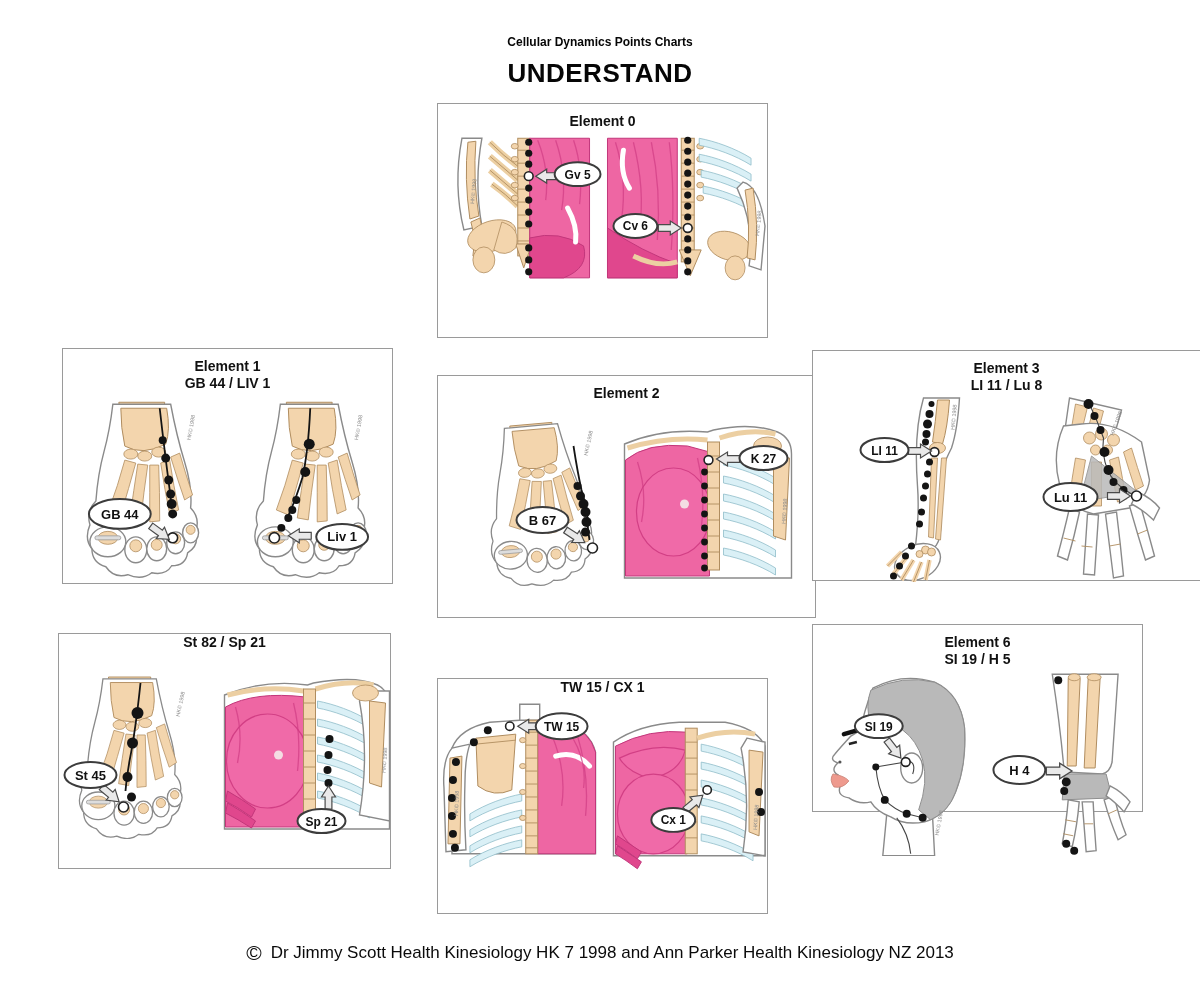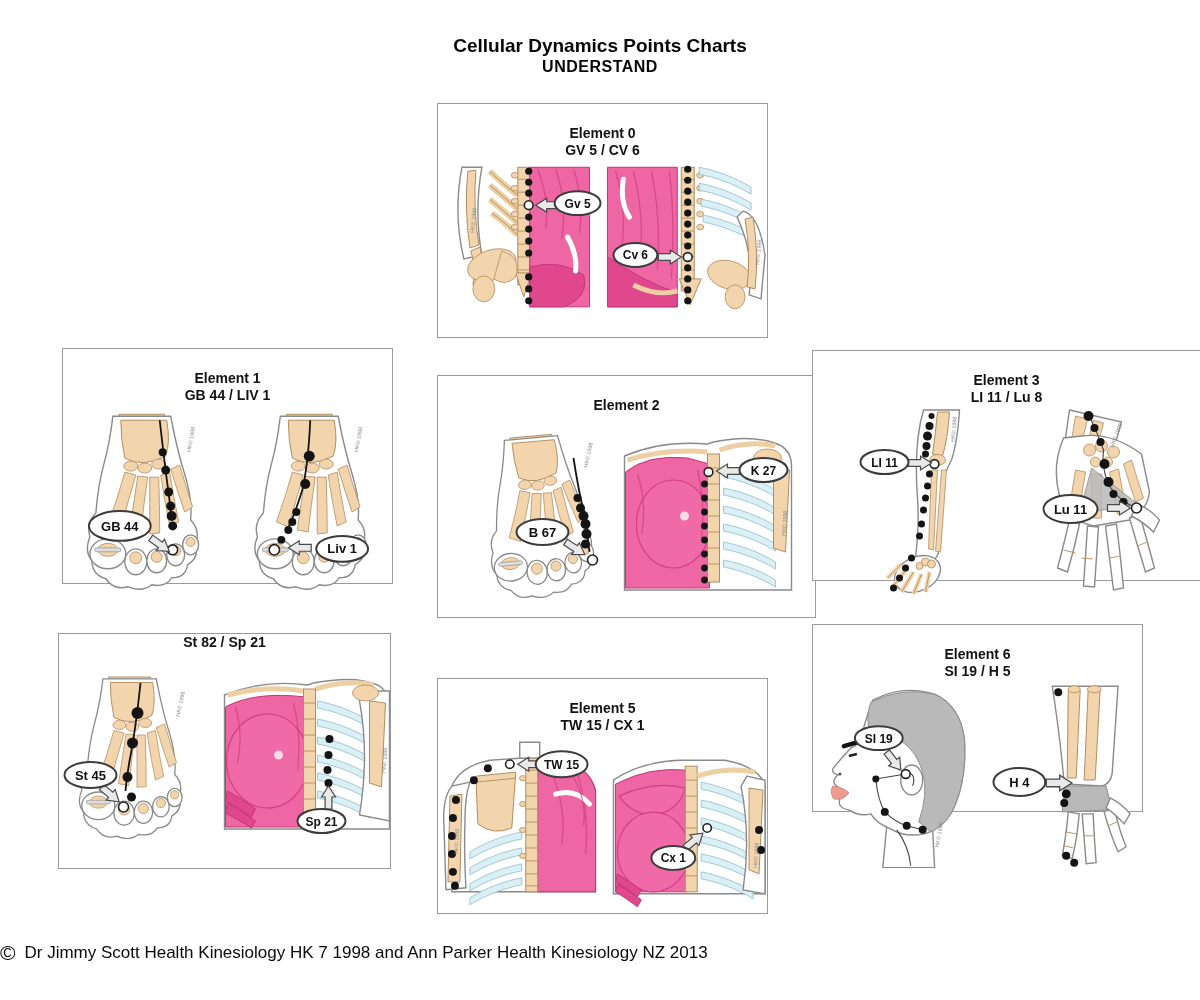--- a/index.html
+++ b/index.html
@@ -1,28 +1,28 @@
 <!DOCTYPE html>
 <html><head>
 <meta charset="utf-8">
 <style>
   html,body { margin:0; padding:0; }
   body {
     width:1200px; height:1000px; position:relative; background:#ffffff;
     font-family:"Liberation Sans", sans-serif; overflow:hidden;
   }
   .hdr-title { position:absolute; top:35px; left:0; width:100%; text-align:center;
-    font-size:19px; font-weight:bold; color:#060606; }
+    font-size:12px; font-weight:bold; color:#060606; }
   .hdr-sub { position:absolute; top:58px; left:0; width:100%; text-align:center;
-    font-size:16px; font-weight:bold; letter-spacing:.5px; color:#060606; }
+    font-size:26px; font-weight:bold; letter-spacing:.5px; color:#060606; }
   .panel { position:absolute; background:#fff; border:1.5px solid #9a9a9a; box-sizing:border-box; }
   .p-head, .p-sub { text-align:center; font-size:14px; font-weight:bold; color:#111; line-height:17px; margin:0; }
-  .p-head { margin-top:21px; }
+  .p-head { margin-top:9px; }
   svg.illu { display:block; width:100%; height:188px; }
-  .footer { position:absolute; top:941px; left:0; width:100%; 
+  .footer { position:absolute; top:941px; left:0; width:100%; text-align:center;
     font-size:17px; color:#0a0a0a; }
   .footer .copy { font-size:21px; vertical-align:-2px; margin-right:9px; }
 
   
   .white  { fill:#ffffff; stroke:#8a8a8a; stroke-width:1.4; }
   .skin   { fill:#f3d5ad; stroke:#b08d5f; stroke-width:1; }
   .skinN  { fill:#f3d5ad; stroke:#b08d5f; stroke-width:.8; }
   .skinB  { stroke:#eccfa2; stroke-width:5; fill:none; }
   .musc   { fill:#ee66a3; stroke:#c2367a; stroke-width:1; }
   .muscD  { fill:#e0478d; stroke:#c2367a; stroke-width:1; }
@@ -76,21 +76,20 @@
       <ellipse class="skinN" cx="110" cy="128" rx="4.5" ry="4.5"></ellipse>
     </g>
   </defs>
 </svg>
 
 <div class="hdr-title">Cellular Dynamics Points Charts</div>
 <div class="hdr-sub">UNDERSTAND</div>
 
 <div class="panel" style="left:437px;top:103px;width:331px;height:235px">
   <div class="p-head">Element 0</div>
-  <div class="p-sub">GV 5 / CV 6</div>
   <svg class="illu" viewBox="0 0 330 188">
     <g>
       <path class="white" d="M24,8 Q15,55 26,100 L44,96 Q36,52 44,8 Z"></path>
       <path class="skin" d="M30,12 L38,11 Q35,50 41,86 L32,89 Q26,48 30,12 Z"></path>
       <path class="skin" d="M33,92 L42,88 Q48,110 44,128 L35,126 Q38,108 33,92 Z"></path>
       <path d="M52,12 Q66,26 80,36 M52,26 Q66,38 80,50 M52,40 Q66,52 80,64 M54,54 Q68,64 80,76" stroke="#eccfa2" stroke-width="6" fill="none"></path>
       <path d="M52,12 Q66,26 80,36 M52,26 Q66,38 80,50 M52,40 Q66,52 80,64 M54,54 Q68,64 80,76" class="bone"></path>
       <rect class="skin" x="80" y="8" width="12" height="118"></rect>
       <path class="bone" d="M80,20 H92 M80,33 H92 M80,46 H92 M80,59 H92 M80,72 H92 M80,85 H92 M80,98 H92 M80,111 H92"></path>
       <ellipse class="skinN" cx="77" cy="16" rx="3.5" ry="2.8"></ellipse>
@@ -403,21 +402,20 @@
       <g>
         <ellipse class="oval" cx="262" cy="170" rx="24" ry="12"></ellipse>
         <text class="lbl" x="262" y="174.5">Sp 21</text>
       </g>
       <text class="wm" transform="translate(326,122) rotate(-86)">HK© 1998</text>
     </g>
   </svg>
 </div>
 
 <div class="panel" style="left:437px;top:678px;width:331px;height:236px">
-  <div class="p-head">Element 5</div>
   <div class="p-sub">TW 15 / CX 1</div>
   <svg class="illu" viewBox="0 0 330 188">
     <g>
       <path class="white" d="M82,8 L102,8 L102,28 L82,28 Z"></path>
       <path class="white" d="M14,52 Q22,32 52,26 L82,24 L102,24 L128,28 Q152,34 158,56 L158,158 L14,158 Z"></path>
       <path class="white" d="M14,52 Q4,64 6,92 L8,156 L28,154 Q26,118 27,88 Q27,62 32,48 Z"></path>
       <path class="skin" d="M12,62 L24,60 L22,148 L10,148 Z"></path>
       <path class="skin" d="M38,42 L78,38 L74,94 Q56,102 40,90 Z"></path>
       <path class="bone" d="M38,48 L78,44"></path>
       <use href="#ribL" transform="translate(32,98)"></use>

